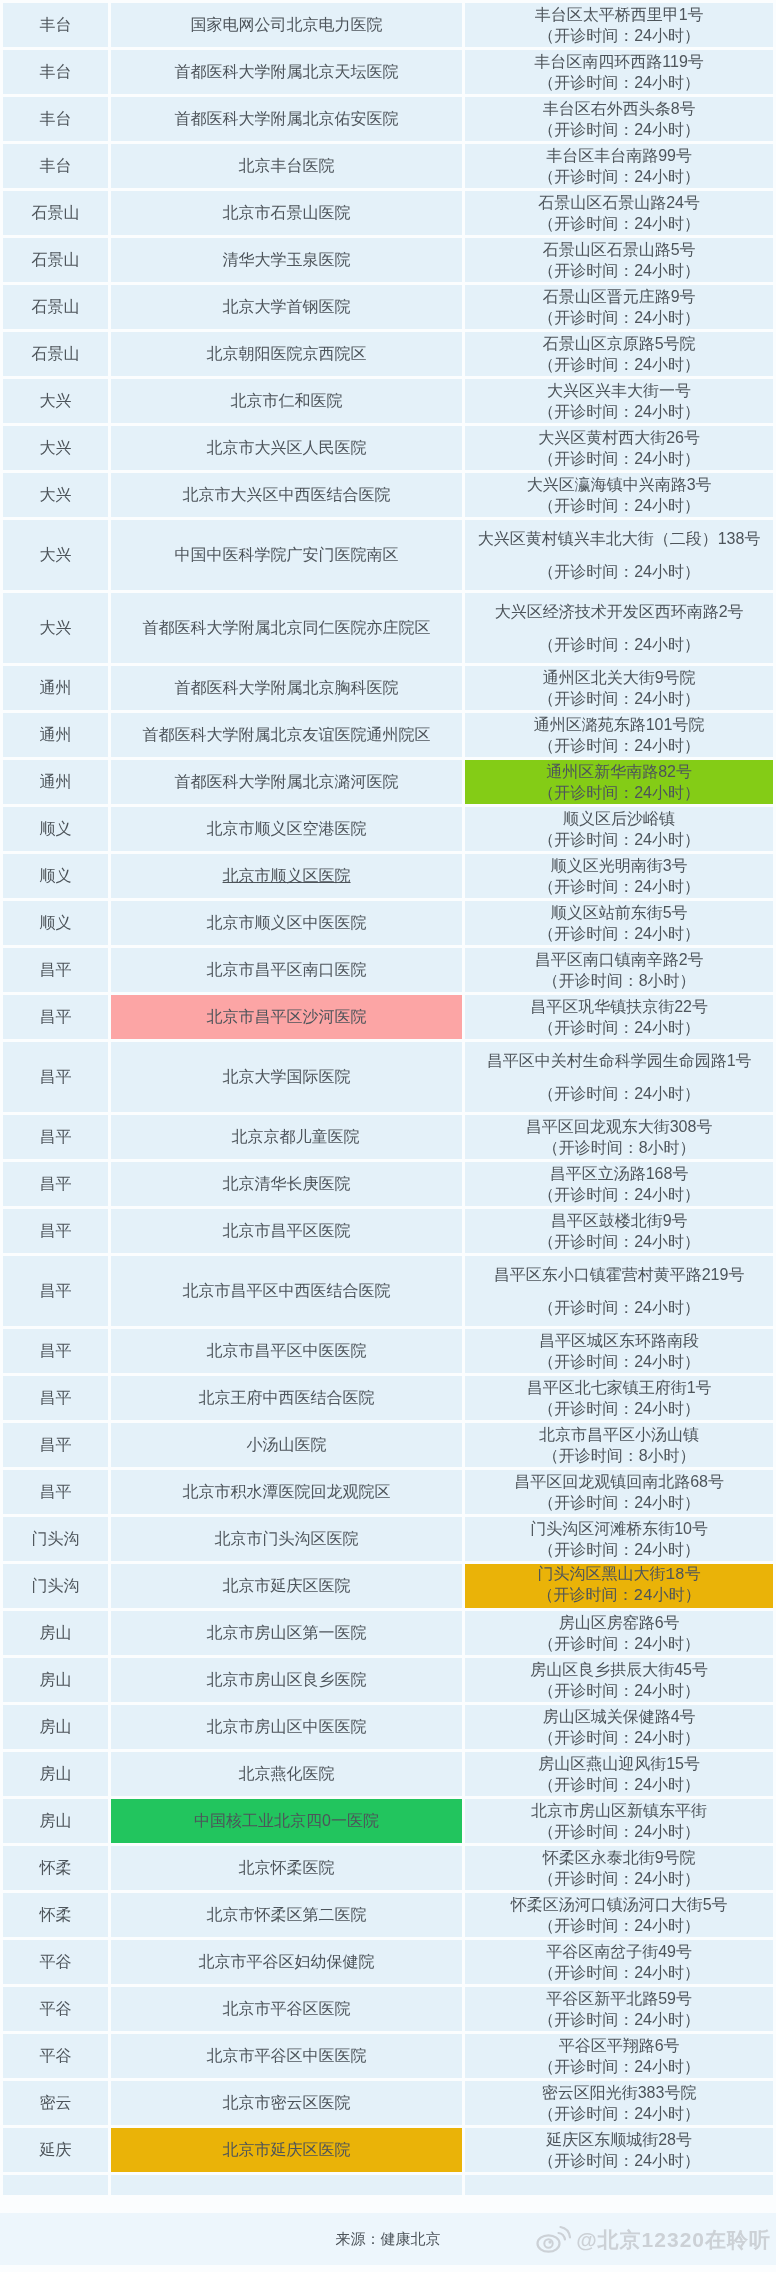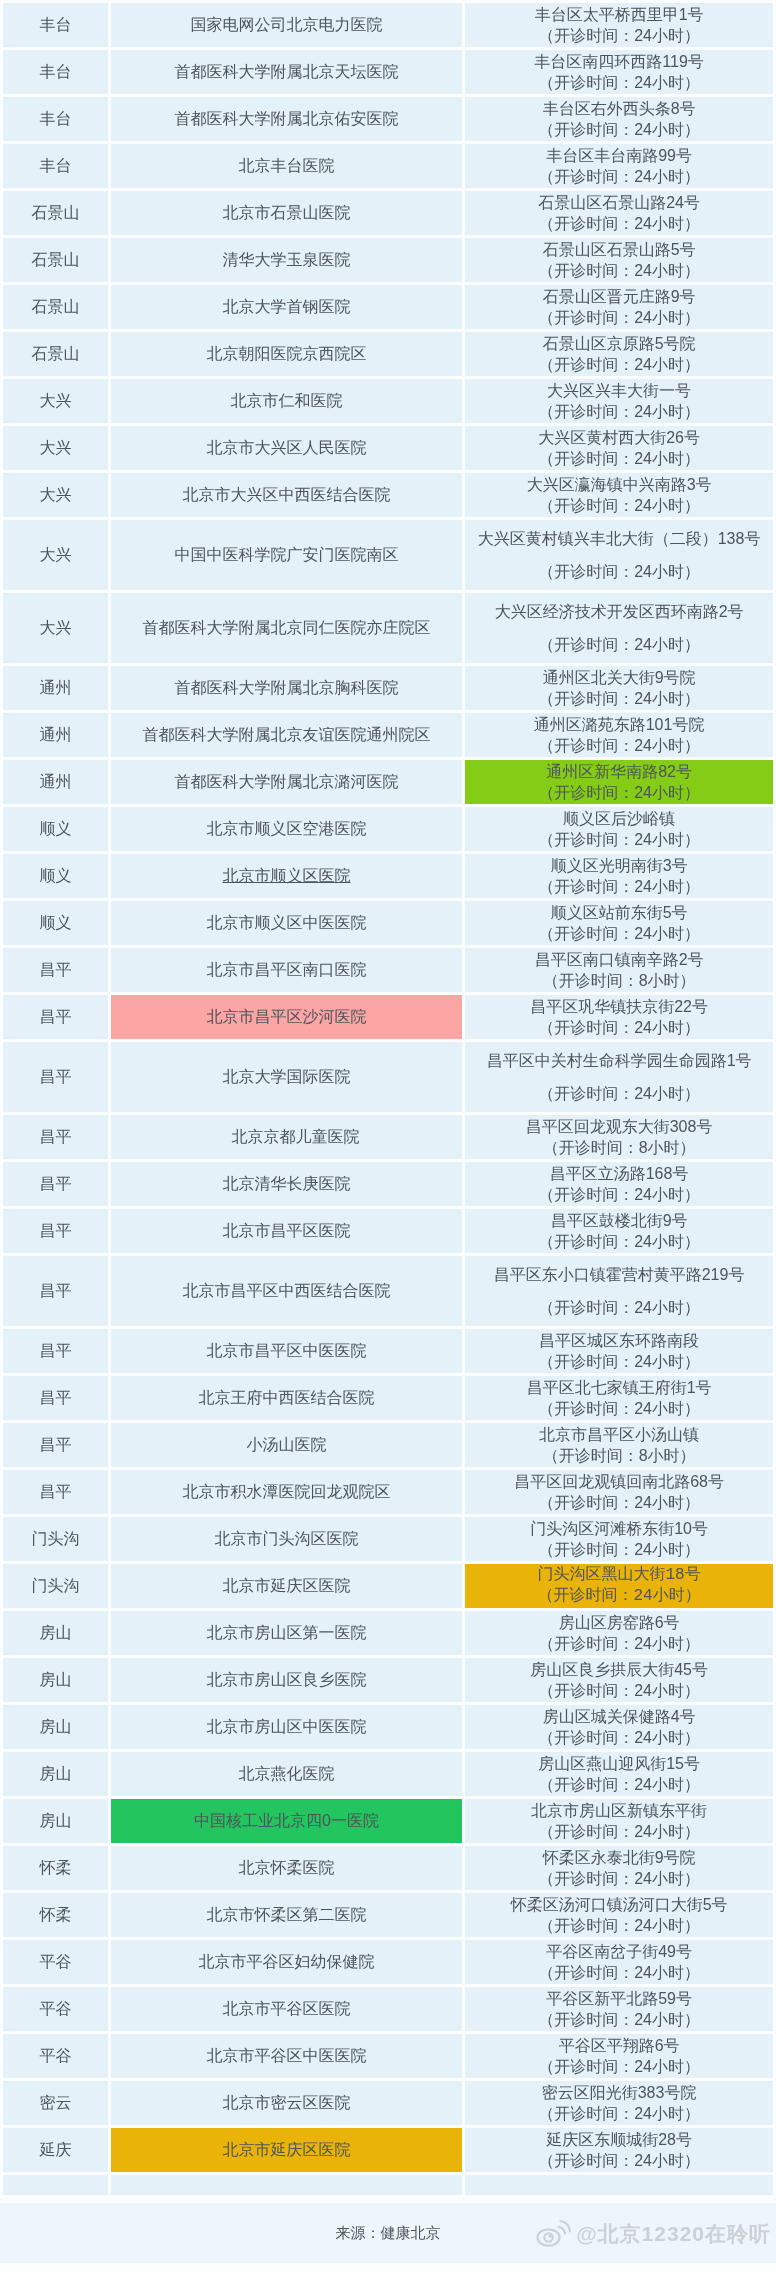--- a/index.html
+++ b/index.html
@@ -31,23 +31,23 @@
   tr.data-row { height: 44px; }
   tr.data-row.spacious { height: 70px; }
 
   .addr-line, .hours-line { line-height: 21px; }
   tr.spacious .addr-line { margin-bottom: 12px; }
 
   tr.empty-row td { height: 20px; }
 
   .footer {
     position: relative;
-    height: 60px;
+    height: 52px;
     background: #edf6fc;
-    margin-top: 5px;
+    margin-top: 15px;
     display: flex;
     align-items: center;
     justify-content: center;
   }
   .source {
     font-size: 15px;
     color: #4d545a;
   }
   .watermark {
     position: absolute;

